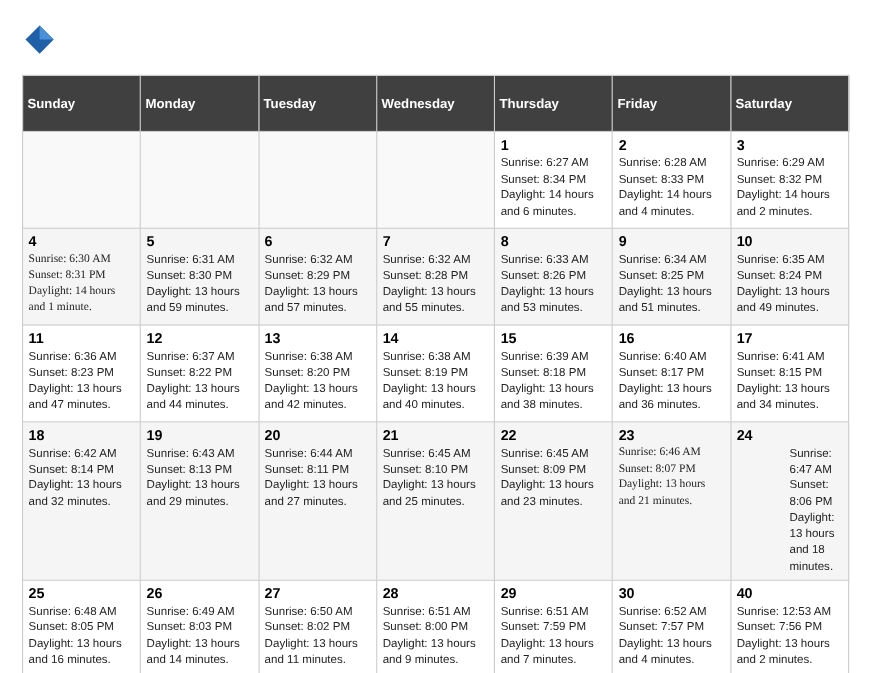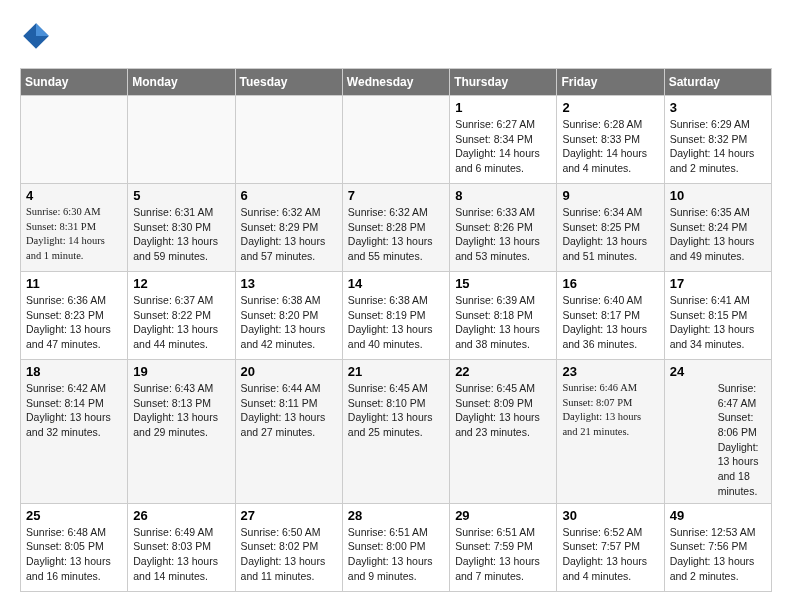--- a/index.html
+++ b/index.html
@@ -45,23 +45,23 @@
     .location {
       font-size: 16px;
       color: #333;
     }
     .calendar {
       width: 100%;
       border-collapse: collapse;
       font-size: 11px;
     }
     .calendar th {
-      background: #737373;
+      background: #404040;
       color: #fff;
-      padding: 6px 4px;
+      padding: 18px 4px;
       text-align: left;
       font-weight: bold;
       font-size: 12px;
       border: 1px solid #ccc;
     }
     .calendar td {
       border: 1px solid #ccc;
       vertical-align: top;
       padding: 4px 5px;
       width: calc(100% / 7);
@@ -332,21 +332,21 @@
 and 7 minutes.</div>
         </td>
         <td>
           <div class="day-num">30</div>
           <div class="day-info" style="white-space: pre-line;">Sunrise: 6:52 AM
 Sunset: 7:57 PM
 Daylight: 13 hours
 and 4 minutes.</div>
         </td>
         <td>
-          <div class="day-num">49</div>
+          <div class="day-num">40</div>
           <div class="day-info" style="white-space: pre-line;">Sunrise: 12:53 AM
 Sunset: 7:56 PM
 Daylight: 13 hours
 and 2 minutes.</div>
         </td>
       </tr>
     </tbody>
 </table>
 
 </body></html>

